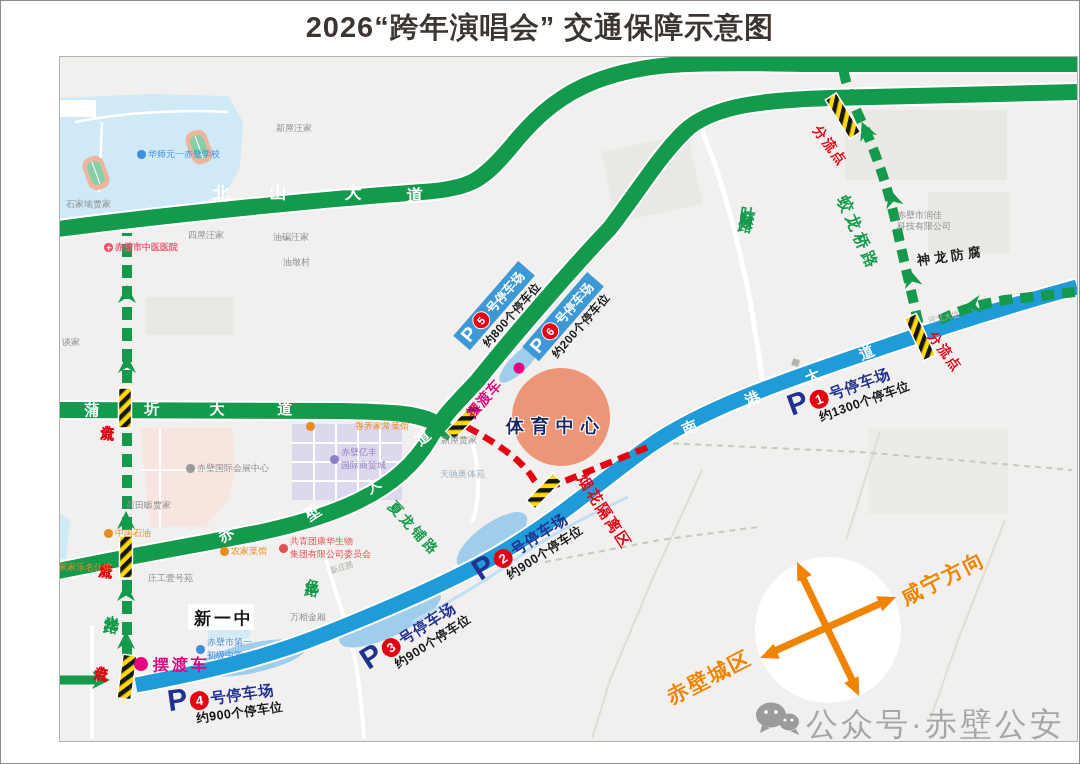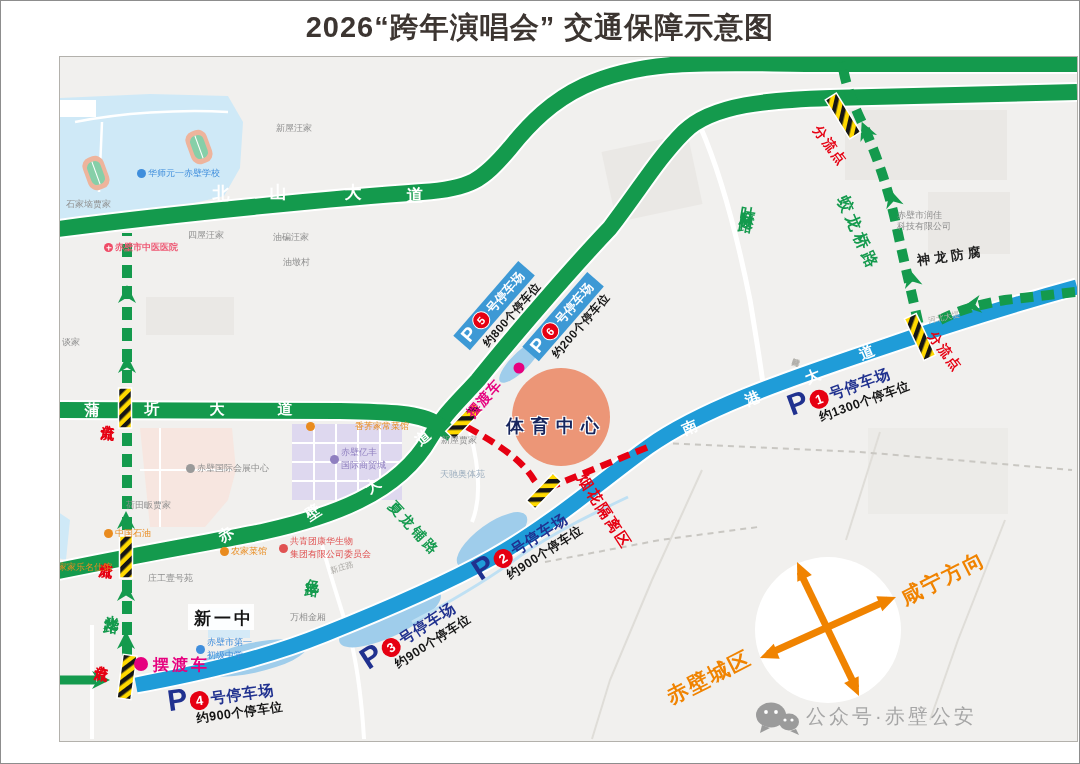--- a/index.html
+++ b/index.html
@@ -27,21 +27,21 @@
   .pk-num{width:19px;height:19px;border-radius:50%;background:#e60012;color:#fff;font-size:13px;
           font-weight:bold;display:flex;align-items:center;justify-content:center;margin-top:7px;}
   .pk-name{font-size:15px;font-weight:bold;color:#20318f;margin-top:7px;letter-spacing:1px;}
   .pk-cap{font-size:12.5px;font-weight:bold;color:#141414;margin-left:26px;letter-spacing:.5px;}
   .pk-bar{display:flex;align-items:center;background:#3d99d5;padding:1px 7px 2px 5px;gap:3px;}
   .pk-bar .pk-P{color:#fff;font-size:19px;}
   .pk-bar .pk-num{width:16px;height:16px;background:#e60012;border:1.5px solid #fff;font-size:11px;margin-top:1px;}
   .pk-bar .pk-name{color:#fff;font-size:12.5px;margin-top:1px;letter-spacing:0;}
   .pk5 .pk-cap{font-size:11.5px;margin-left:14px;margin-top:1px;}
   .magenta{color:#e6007e;}
-  .wm{position:absolute;left:806px;top:703px;font-size:20px;color:#a6a6a6;letter-spacing:3px;}
+  .wm{position:absolute;left:806px;top:703px;font-size:32px;color:#a6a6a6;letter-spacing:3px;}
 </style>
 </head>
 <body>
 
 <div class="frame"></div>
 <div class="title">2026“跨年演唱会” 交通保障示意图</div>
 
 <div class="map">
 <div class="ov">
 
@@ -316,21 +316,21 @@
       </div>
 <div class="poi" style="left:440px;top:468px;color:#9fb0c0;">
         <span>天驰奥体苑</span>
       </div>
 <div class="poi" style="left:290px;top:611px;">
         <span>万相金厢</span>
       </div>
 <div class="poi" style="left:148px;top:572px;">
         <span>庄工壹号苑</span>
       </div>
-<div class="poi" style="left:137px;top:167px;color:#3f8edc;">
+<div class="poi" style="left:137px;top:148px;color:#3f8edc;">
         <span class="ico" style="background:#3f8edc;"></span>
         <span>华师元一赤壁学校</span>
       </div>
 <div class="poi" style="left:104px;top:241px;color:#ee5b76;font-weight:bold;">
         <span class="ico cross" style="background:#ef4b66;"></span>
         <span>赤壁市中医医院</span>
       </div>
 <div class="poi" style="left:196px;top:636px;color:#3f8edc;">
         <span class="ico" style="background:#3f8edc;"></span>
         <span><span>赤壁市第一</span><br><span>初级中学</span></span>

